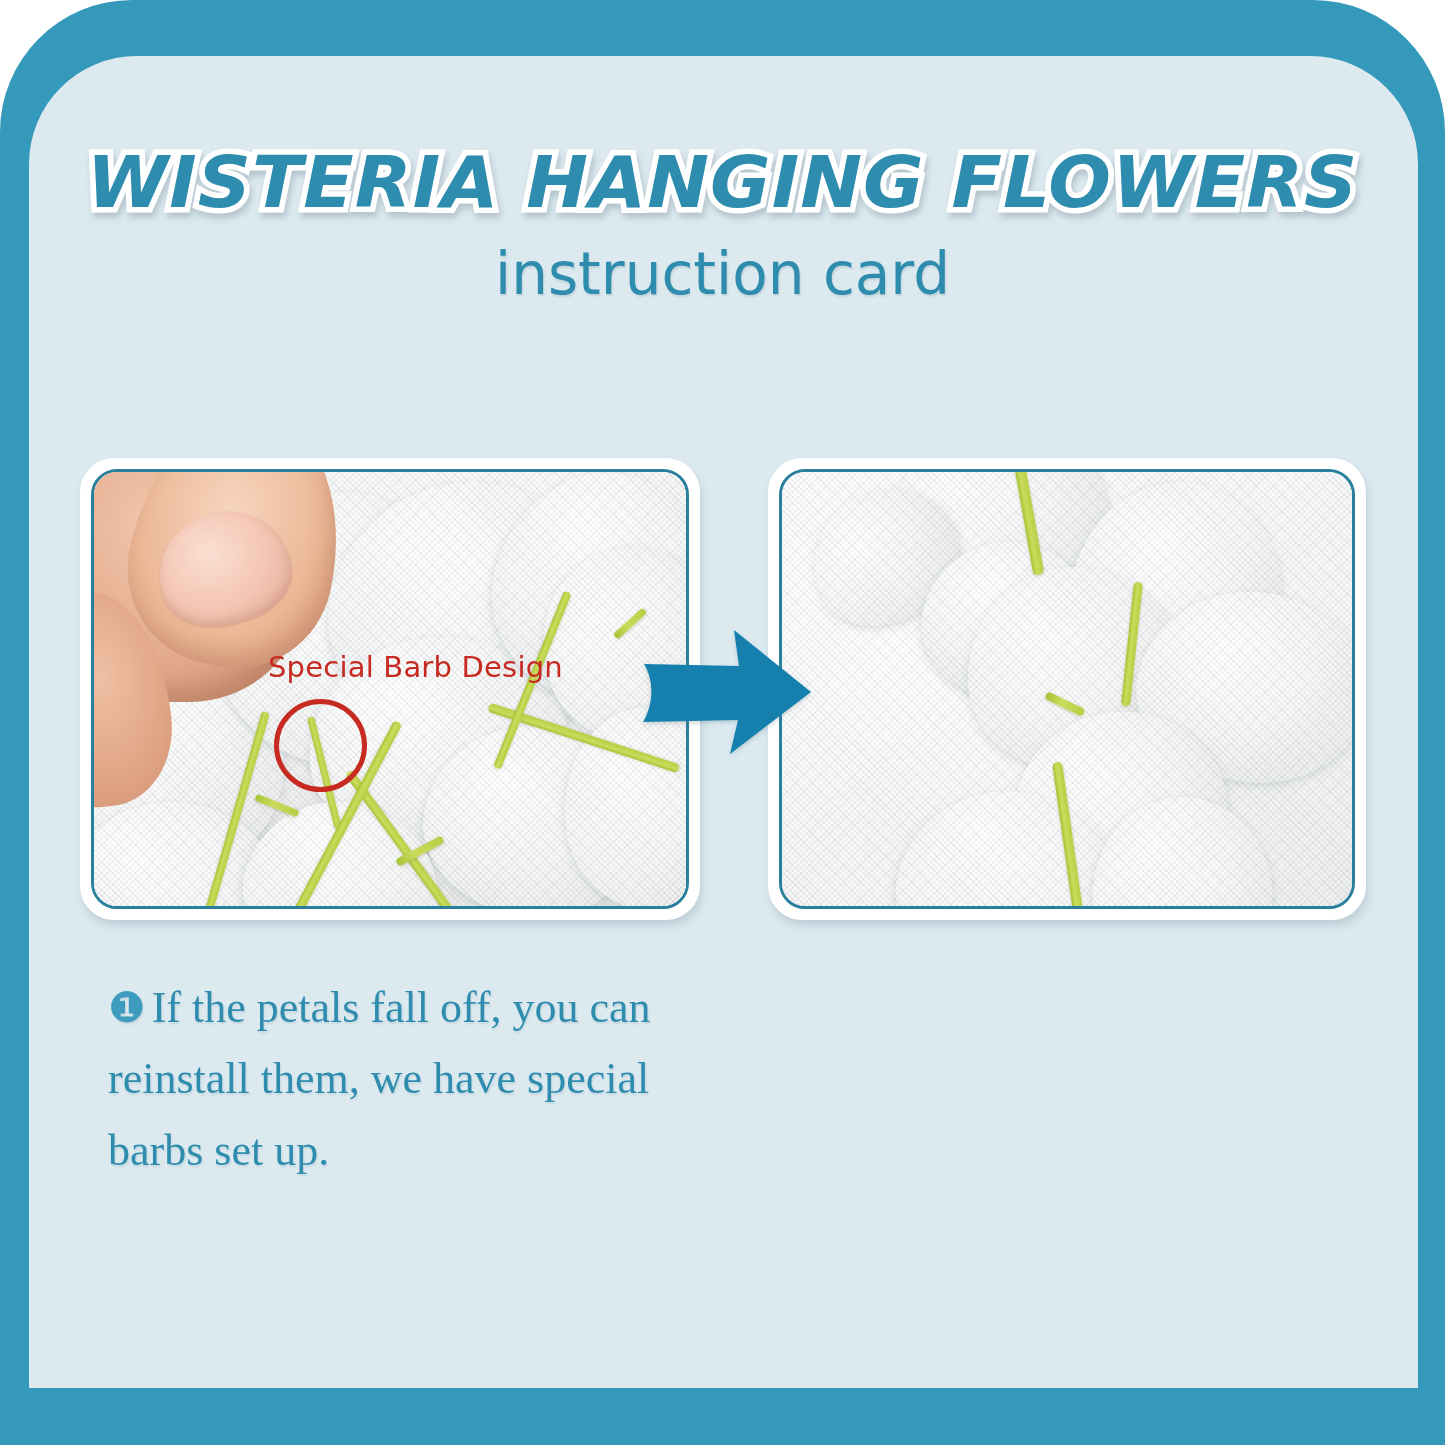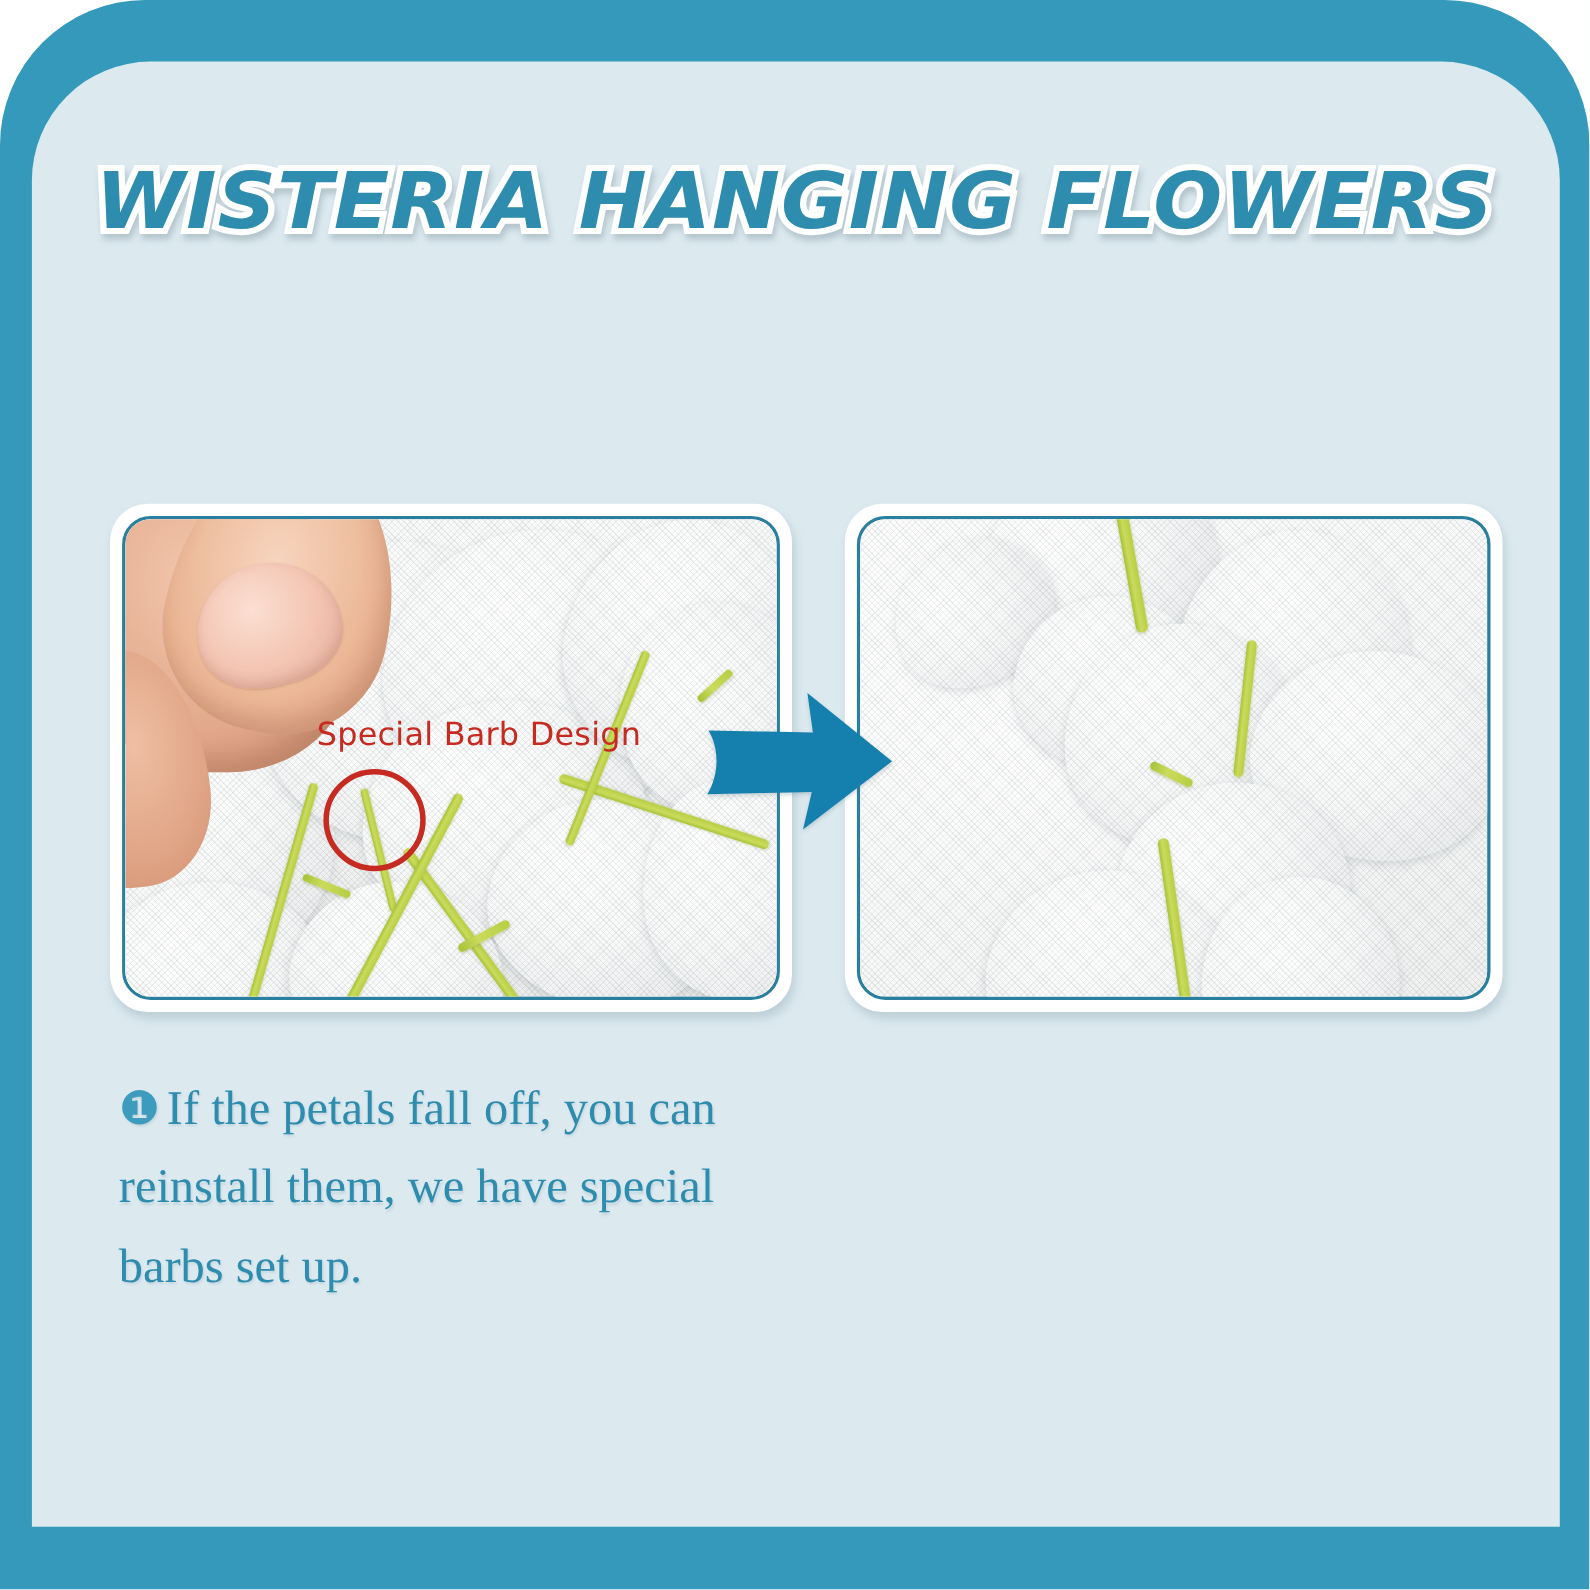--- a/index.html
+++ b/index.html
@@ -68,21 +68,21 @@
 
   
   .photo-frame {
     position: absolute;
     background: #FFFFFF;
     border-radius: 34px;
     box-shadow: 2px 6px 9px rgba(120,145,160,0.30);
     padding: 11px;
     box-sizing: border-box;
   }
-  #photo-frame-left  { left: 80px;  top: 458px; width: 620px; height: 462px; margin-left: 20px; }
+  #photo-frame-left  { left: 80px;  top: 458px; width: 620px; height: 462px; }
   #photo-frame-right { left: 768px; top: 458px; width: 598px; height: 462px; }
 
   .photo-inner {
     position: relative;
     width: 100%;
     height: 100%;
     border: 3px solid #2A7F9E;
     border-radius: 26px;
     overflow: hidden;
     box-sizing: border-box;
@@ -177,20 +177,21 @@
   }
 </style>
 </head>
 <body>
 
 <div id="card">
   <div id="inner-panel"></div>
 
   <div id="header">
     <div id="main-title">Wisteria Hanging Flowers</div>
+    <div id="subtitle">instruction card</div>
   </div>
 
   <div id="photo-frame-left" class="photo-frame">
     <div class="photo-inner">
       <div class="ph-bg"></div>
 
       <div class="petal" style="left:-40px;  top:170px;  width:230px; height:235px;"></div>
       <div class="petal" style="left:120px;  top:20px;   width:265px; height:275px; transform:rotate(-12deg);"></div>
       <div class="petal" style="left:235px;  top:10px;   width:290px; height:260px; transform:rotate(6deg);"></div>
       <div class="petal" style="left:215px;  top:165px;  width:260px; height:215px; transform:rotate(-4deg);"></div>

